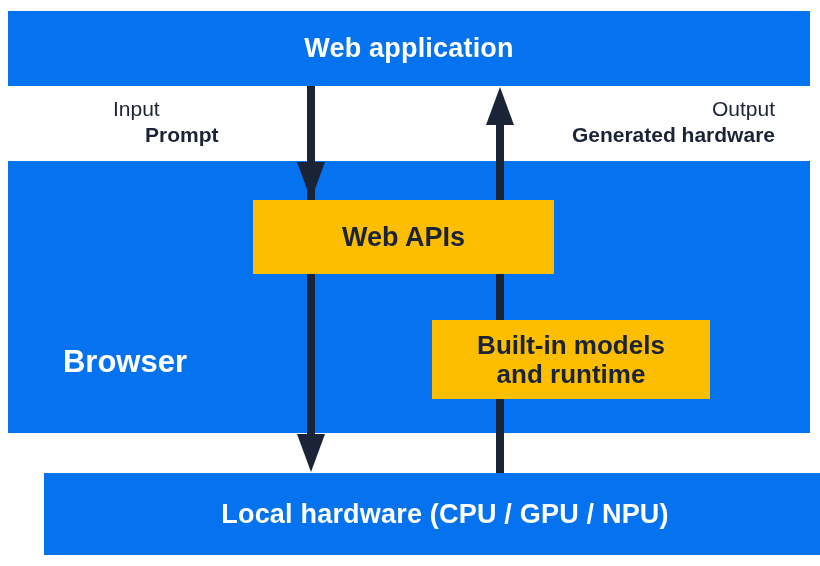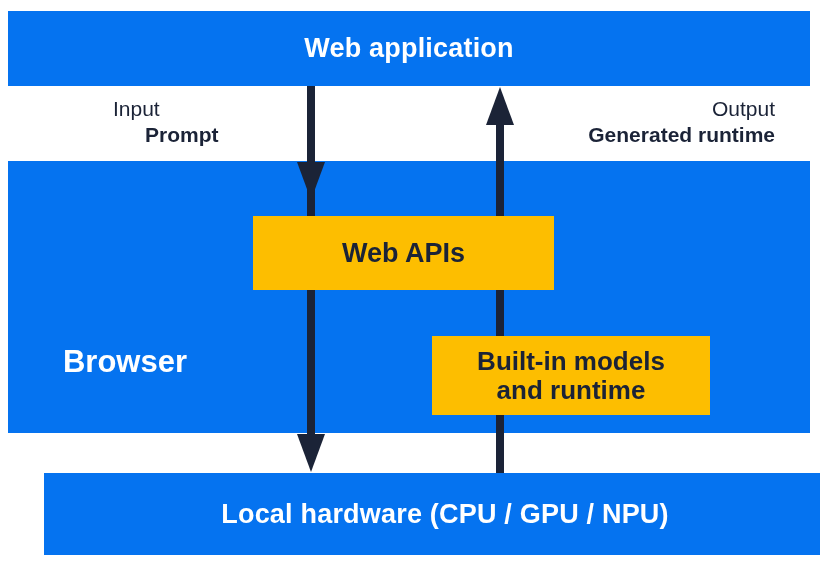--- a/index.html
+++ b/index.html
@@ -32,41 +32,41 @@
   .arrow-line{position:absolute;width:8px;background:var(--dark);z-index:2;}
   .arrow-head{position:absolute;width:0;height:0;z-index:2;}
   .down-line{left:307px;top:86px;height:354px;}
   .down-head-mid{left:297px;top:162px;border-left:14px solid transparent;border-right:14px solid transparent;border-top:38px solid var(--dark);}
   .down-head-bottom{left:297px;top:434px;border-left:14px solid transparent;border-right:14px solid transparent;border-top:38px solid var(--dark);}
   .up-line{left:496px;top:120px;height:353px;}
   .up-head{left:486px;top:87px;border-left:14px solid transparent;border-right:14px solid transparent;border-bottom:38px solid var(--dark);}
   .yellow-box{
     position:absolute;background:var(--yellow);color:var(--dark);
     display:flex;flex-direction:column;align-items:center;justify-content:center;
-    font-weight:700;z-index:3;text-align:center;margin-top:16px;
+    font-weight:700;z-index:3;text-align:center;
   }
   .web-apis-box{left:253px;top:200px;width:301px;height:74px;font-size:27px;}
   .builtin-box{left:432px;top:320px;width:278px;height:79px;font-size:26px;line-height:29px;}
 </style>
 </head>
 <body>
 
 <div class="stage">
 
   <div class="bar bar-top">
     <span>Web application</span>
   </div>
 
   <div class="flow-label input">
     <span class="small">Input</span>
     <span class="big">Prompt</span>
   </div>
   <div class="flow-label output">
     <span class="small">Output</span>
-    <span class="big">Generated runtime</span>
+    <span class="big">Generated hardware</span>
   </div>
 
   <div class="browser-panel"></div>
 
   <svg class="chrome-logo" viewBox="0 0 100 100" aria-hidden="true">
     <circle cx="50" cy="50" r="50" style="fill:var(--chrome-yellow)"></circle>
     <path d="M50,50 L6.7,25 A50,50 0 0 0 62.9,98.3 Z" style="fill:var(--chrome-green)"></path>
     <path d="M50,50 L6.7,25 A50,50 0 0 1 93.3,25 Z" style="fill:var(--chrome-red)"></path>
     <circle cx="50" cy="50" r="22.5" fill="#ffffff"></circle>
     <circle cx="50" cy="50" r="17.5" style="fill:var(--chrome-blue)"></circle>

